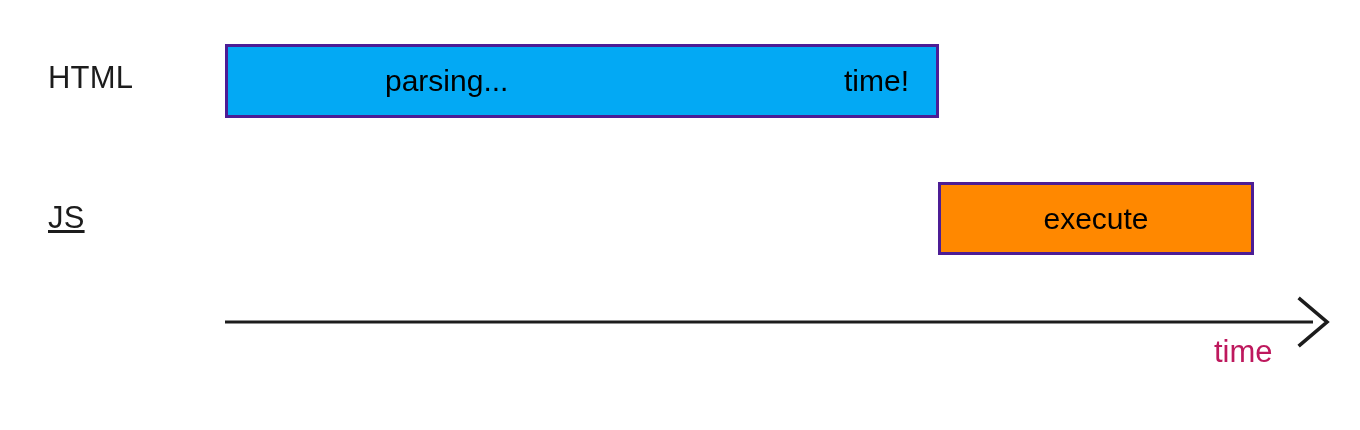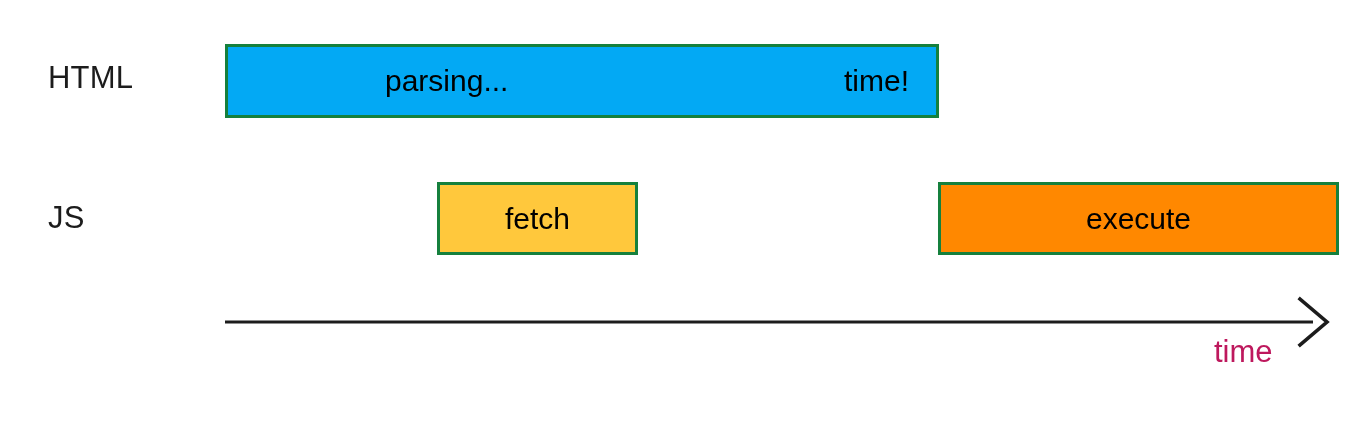--- a/index.html
+++ b/index.html
@@ -25,27 +25,27 @@
   
   .row-label {
     position: absolute;
     font-size: 31px;
     line-height: 1;
     letter-spacing: 0.2px;
     color: #1c1c1c;
     white-space: nowrap;
   }
   #label-html { left: 48px; top: 62px; }
-  #label-js   { left: 48px; top: 202px; }
+  #label-js   { left: 48px; top: 202px; text-decoration: underline; }
 
   
   .block {
     position: absolute;
     box-sizing: border-box;
-    border: 3px solid #15803d;
+    border: 3px solid #4c1d95;
     display: flex;
     align-items: center;
     font-size: 30px;
     line-height: 1;
     color: #000000;
     white-space: nowrap;
   }
   .block .block-text { display: block; }
 
   
@@ -72,21 +72,21 @@
     width: 201px;
     height: 73px;
     background: #ffc83c;
     justify-content: center;
   }
 
   
   #block-execute {
     left: 938px;
     top: 182px;
-    width: 401px;
+    width: 316px;
     height: 73px;
     background: #ff8800;
     justify-content: center;
   }
 
   
   #time-axis {
     position: absolute;
     left: 215px;
     top: 288px;
@@ -110,23 +110,20 @@
 
   <div class="row-label" id="label-html">HTML</div>
 
   <div class="row-label" id="label-js">JS</div>
 
   <div class="block" id="block-parsing">
     <span class="block-text text-parsing">parsing...</span>
     <span class="block-text text-done">time!</span>
   </div>
 
-  <div class="block" id="block-fetch">
-    <span class="block-text">fetch</span>
-  </div>
 
   <div class="block" id="block-execute">
     <span class="block-text">execute</span>
   </div>
 
   <svg id="time-axis" viewBox="0 0 1135 75">
     <line x1="10" y1="34" x2="1098" y2="34" stroke="#1c1c1c" stroke-width="3.2" stroke-linecap="butt"></line>
     <polyline points="1085,11 1112,34 1085,57" fill="none" stroke="#1c1c1c" stroke-width="3.6" stroke-linecap="square" stroke-linejoin="miter"></polyline>
   </svg>
 

